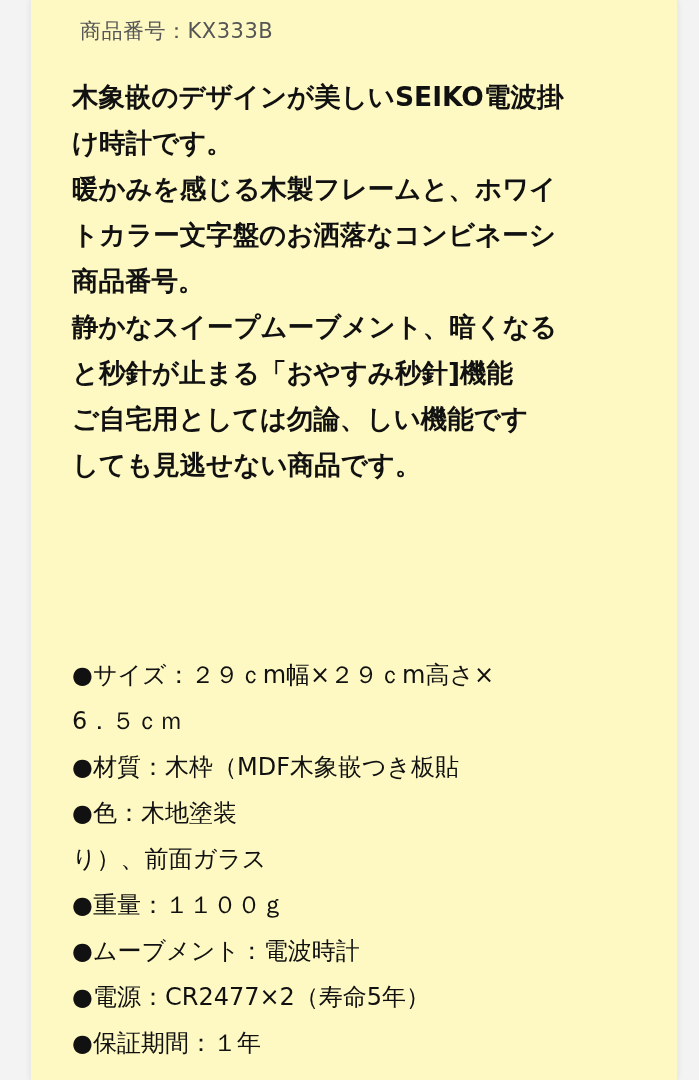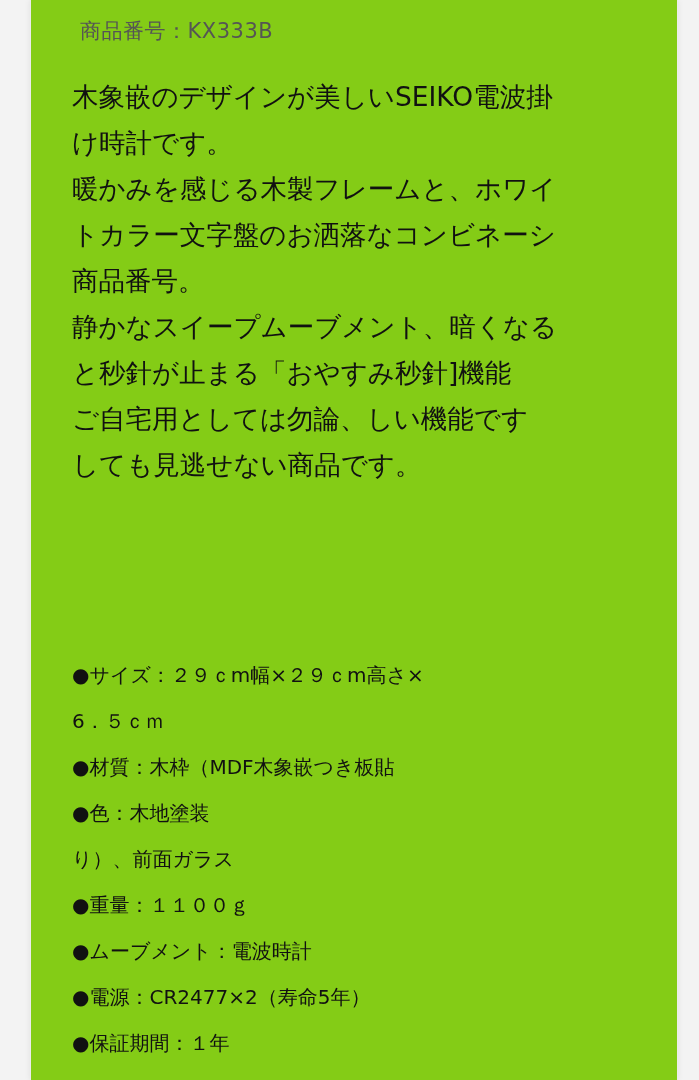--- a/index.html
+++ b/index.html
@@ -10,21 +10,21 @@
       overflow: hidden;
       background: #f3f3f3;
       font-family: "DejaVu Sans", "Liberation Sans", sans-serif;
     }
     .card {
       position: absolute;
       left: 30px;
       top: 0;
       width: 646px;
       height: 1080px;
-      background: #84cc16;
+      background: #fef9c3;
       box-shadow: 0 0 6px rgba(0,0,0,0.08);
       border-left: 1px solid #ececec;
       border-right: 1px solid #ececec;
     }
     .product-code {
       position: absolute;
       left: 49px;
       top: 17px;
       font-size: 21px;
       color: #555555;
@@ -32,32 +32,33 @@
       white-space: nowrap;
     }
     .body-text {
       position: absolute;
       left: 41px;
       top: 74px;
       width: 580px;
       font-size: 26.5px;
       line-height: 46px;
       color: #111111;
+      font-weight: bold;
     }
     .line {
       display: block;
       white-space: nowrap;
       height: 46px;
     }
     .specs {
       position: absolute;
       left: 41px;
       top: 652px;
       width: 600px;
-      font-size: 20px;
+      font-size: 24px;
       line-height: 46px;
       color: #111111;
     }
   </style>
 </head>
 <body>
 
 <div class="card">
   <div class="product-code">商品番号：KX333B</div>
 

